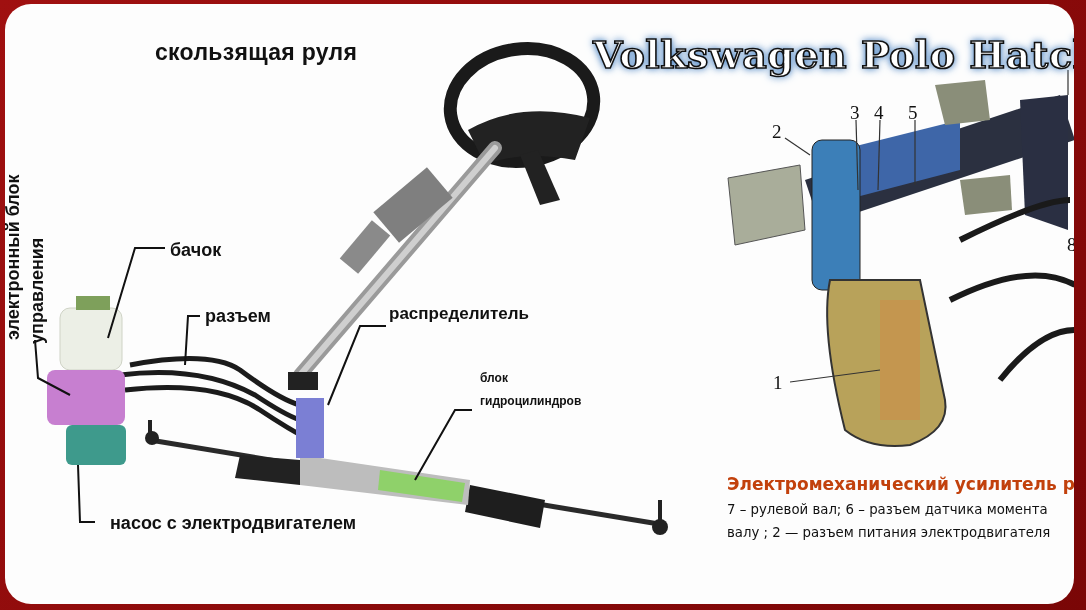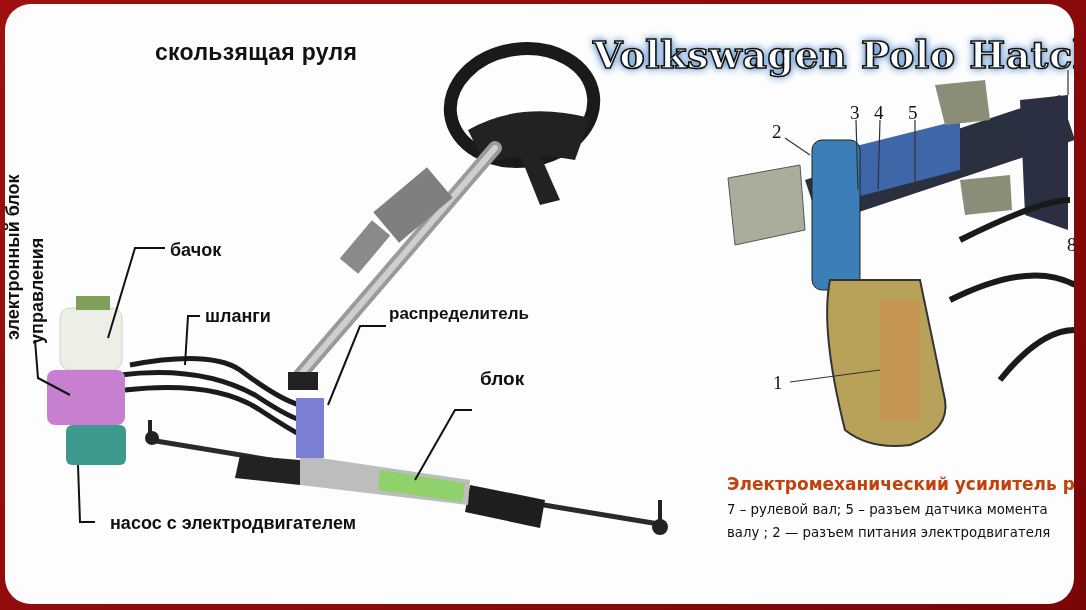--- a/index.html
+++ b/index.html
@@ -104,32 +104,33 @@
   </div>
 
   <div class="vw-title">Volkswagen Polo Hatchback V</div>
 
   <div class="vert">
     <span style="left:2px; top:196px;">электронный блок</span>
     <span style="left:26px; top:200px;">управления</span>
   </div>
 
   <div class="lbl" style="left:165px; top:236px; font-size:18px;">бачок</div>
-  <div class="lbl" style="left:200px; top:302px; font-size:18px;">шланги</div>
+  <div class="lbl" style="left:200px; top:302px; font-size:18px;">разъем</div>
   <div class="lbl" style="left:384px; top:300px; font-size:17px;text-align:right;">распределитель</div>
-  <div class="lbl" style="left:475px; top:363px; font-size:19px; line-height:23px;">
+  <div class="lbl" style="left:475px; top:363px; font-size:12px; line-height:23px;">
     <div>блок</div>
+    <div>гидроцилиндров</div>
   </div>
   <div class="lbl" style="left:105px; top:509px; font-size:18px;">насос с электродвигателем</div>
 
   <div class="num" style="left:768px; top:368px;">1</div>
   <div class="num" style="left:767px; top:117px;">2</div>
   <div class="num" style="left:845px; top:98px;">3</div>
   <div class="num" style="left:869px; top:98px;">4</div>
   <div class="num" style="left:903px; top:98px;">5</div>
   <div class="num" style="left:1062px; top:230px;">8</div>
 
   <div class="caption">
     <div class="cap-title">Электромеханический усилитель р</div>
-    <div class="cap-line">7 – рулевой вал; 5 – разъем датчика момента</div>
+    <div class="cap-line">7 – рулевой вал; 6 – разъем датчика момента</div>
     <div class="cap-line">валу ; 2 — разъем питания электродвигателя</div>
   </div>
 </div>
 
 </body></html>

